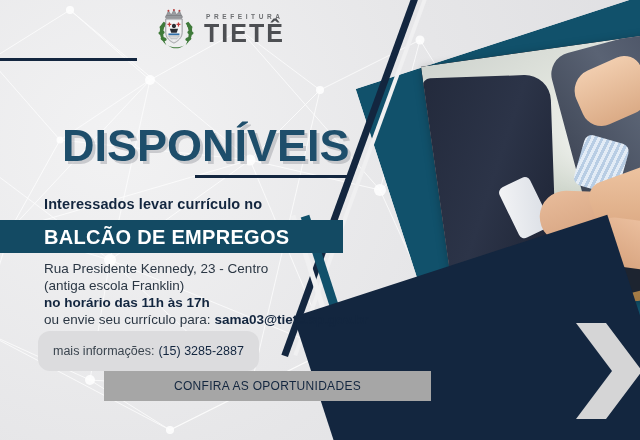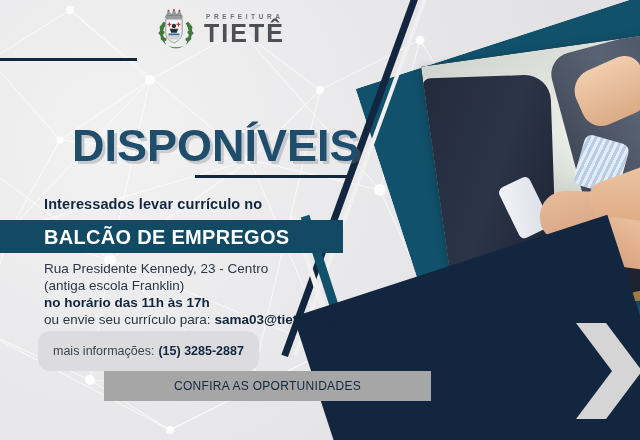--- a/index.html
+++ b/index.html
@@ -229,21 +229,21 @@
     left: 46px; top: 56px;
     font-size: 56px;
     font-weight: 800;
     letter-spacing: 1px;
     color: #13263f;
     text-shadow: 3px 3px 0 rgba(120,125,135,.33);
     line-height: 1;
   }
   .h-disp {
     position: absolute;
-    left: 72px; top: 123px;
+    left: 62px; top: 123px;
     font-size: 45px;
     font-weight: 800;
     letter-spacing: 0px;
     color: #1e4e6b;
     text-shadow: 3px 3px 0 rgba(120,125,135,.33);
     line-height: 1;
   }
 
   .sub-line {
     position: absolute;
@@ -283,21 +283,21 @@
     left: 38px; top: 331px;
     height: 24px;
     padding: 8px 15px;
     display: flex;
     align-items: center;
     background: #dcdcde;
     border-radius: 12px;
     font-size: 12.5px;
     color: #3b454f;
   }
-  .pill .b { font-weight: 700; color: #13263f; margin-left: 4px; }
+  .pill .b { font-weight: 400; color: #13263f; margin-left: 4px; }
 
   .cta {
     position: absolute;
     left: 104px; top: 371px;
     width: 327px; height: 30px;
     background: #a6a6a6;
     display: flex;
     align-items: center;
     justify-content: center;
   }

